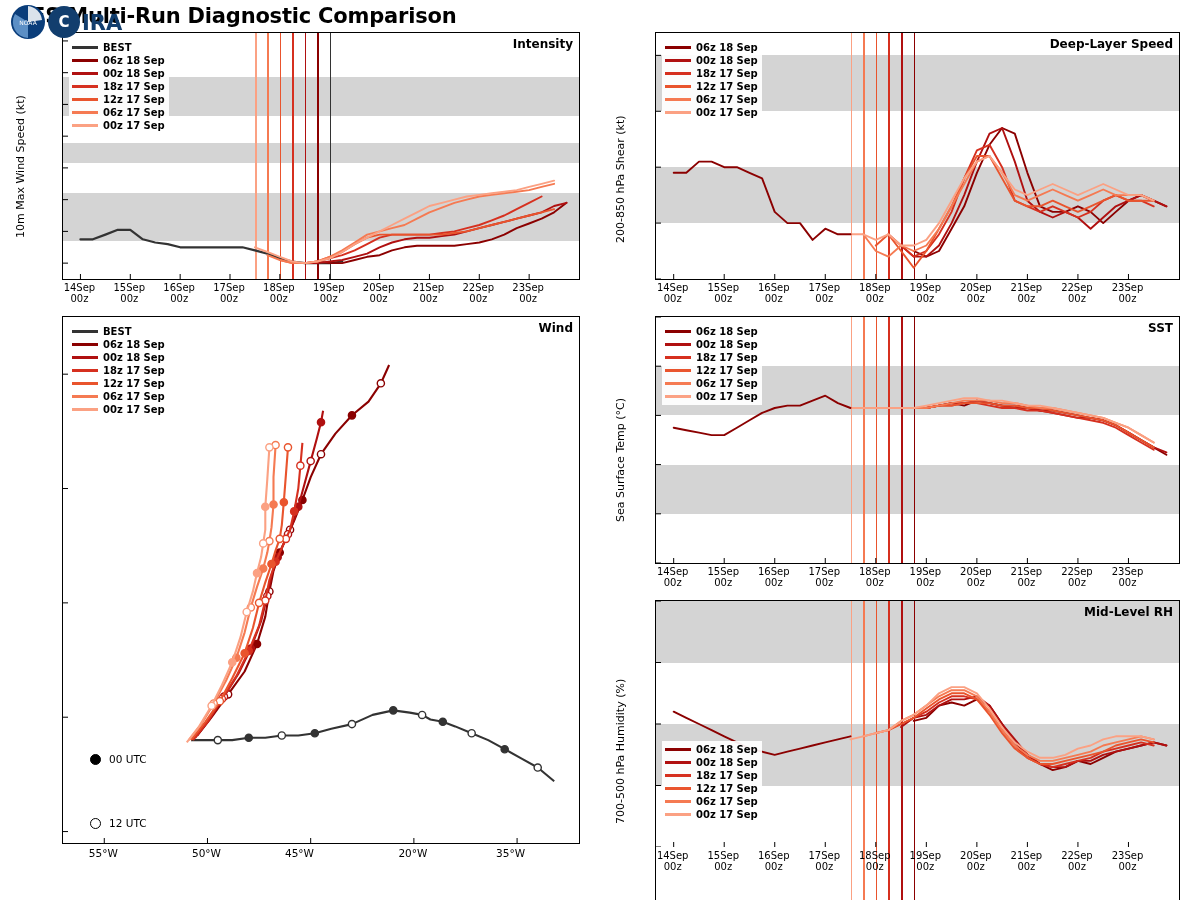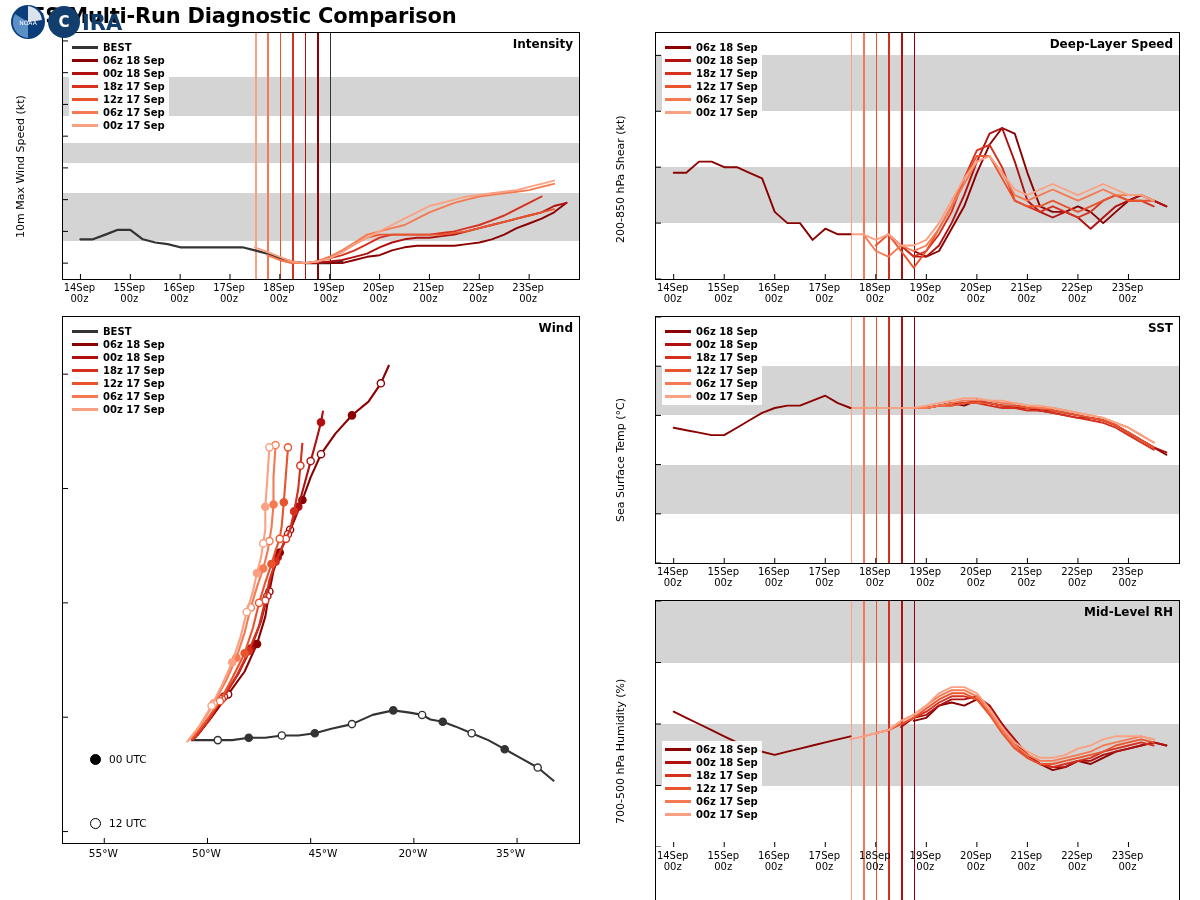--- a/index.html
+++ b/index.html
@@ -259,21 +259,21 @@
             <div class="lb">00 UTC</div>
           </div>
           <div class="mapdotrow">
             <div style="width: 9px; height: 9px; border-radius: 50%; border: 1.4px solid rgb(0, 0, 0); margin-left: 12px; background: rgb(255, 255, 255);"></div>
             <div class="lb">12 UTC</div>
           </div>
         </div>
       </div>
   <div class="mapticklbl" style="left: 83.28px; top: 535px; width: 40px; text-align: center;">55°W</div>
       <div class="mapticklbl" style="left: 186.48px; top: 535px; width: 40px; text-align: center;">50°W</div>
-      <div class="mapticklbl" style="left: 303px; top: 535px; width: 40px; text-align: center;">45°W</div>
+      <div class="mapticklbl" style="left: 274px; top: 535px; width: 40px; text-align: right;">45°W</div>
       <div class="mapticklbl" style="left: 392.88px; top: 535px; width: 40px; text-align: center;">20°W</div>
       <div class="mapticklbl" style="left: 496.08px; top: 535px; width: 40px; ">35°W</div>
     </div>
 
   <div class="panel" style="left:600px;top:28px;width:600px;height:275px;">
     <div class="ylab" style="left:14px;top:215px;transform:rotate(-90deg);">200-850 hPa Shear (kt)</div>
     <div class="plot" id="p-shr" style="left:55px;top:4px;width:525px;height:248px;">
       <div class="panel-title">Deep-Layer Speed</div>
     <div class="band" style="top: 134.182px; height: 55.9091px;"></div>
         <div class="band" style="top: 22.3636px; height: 55.9091px;"></div>

